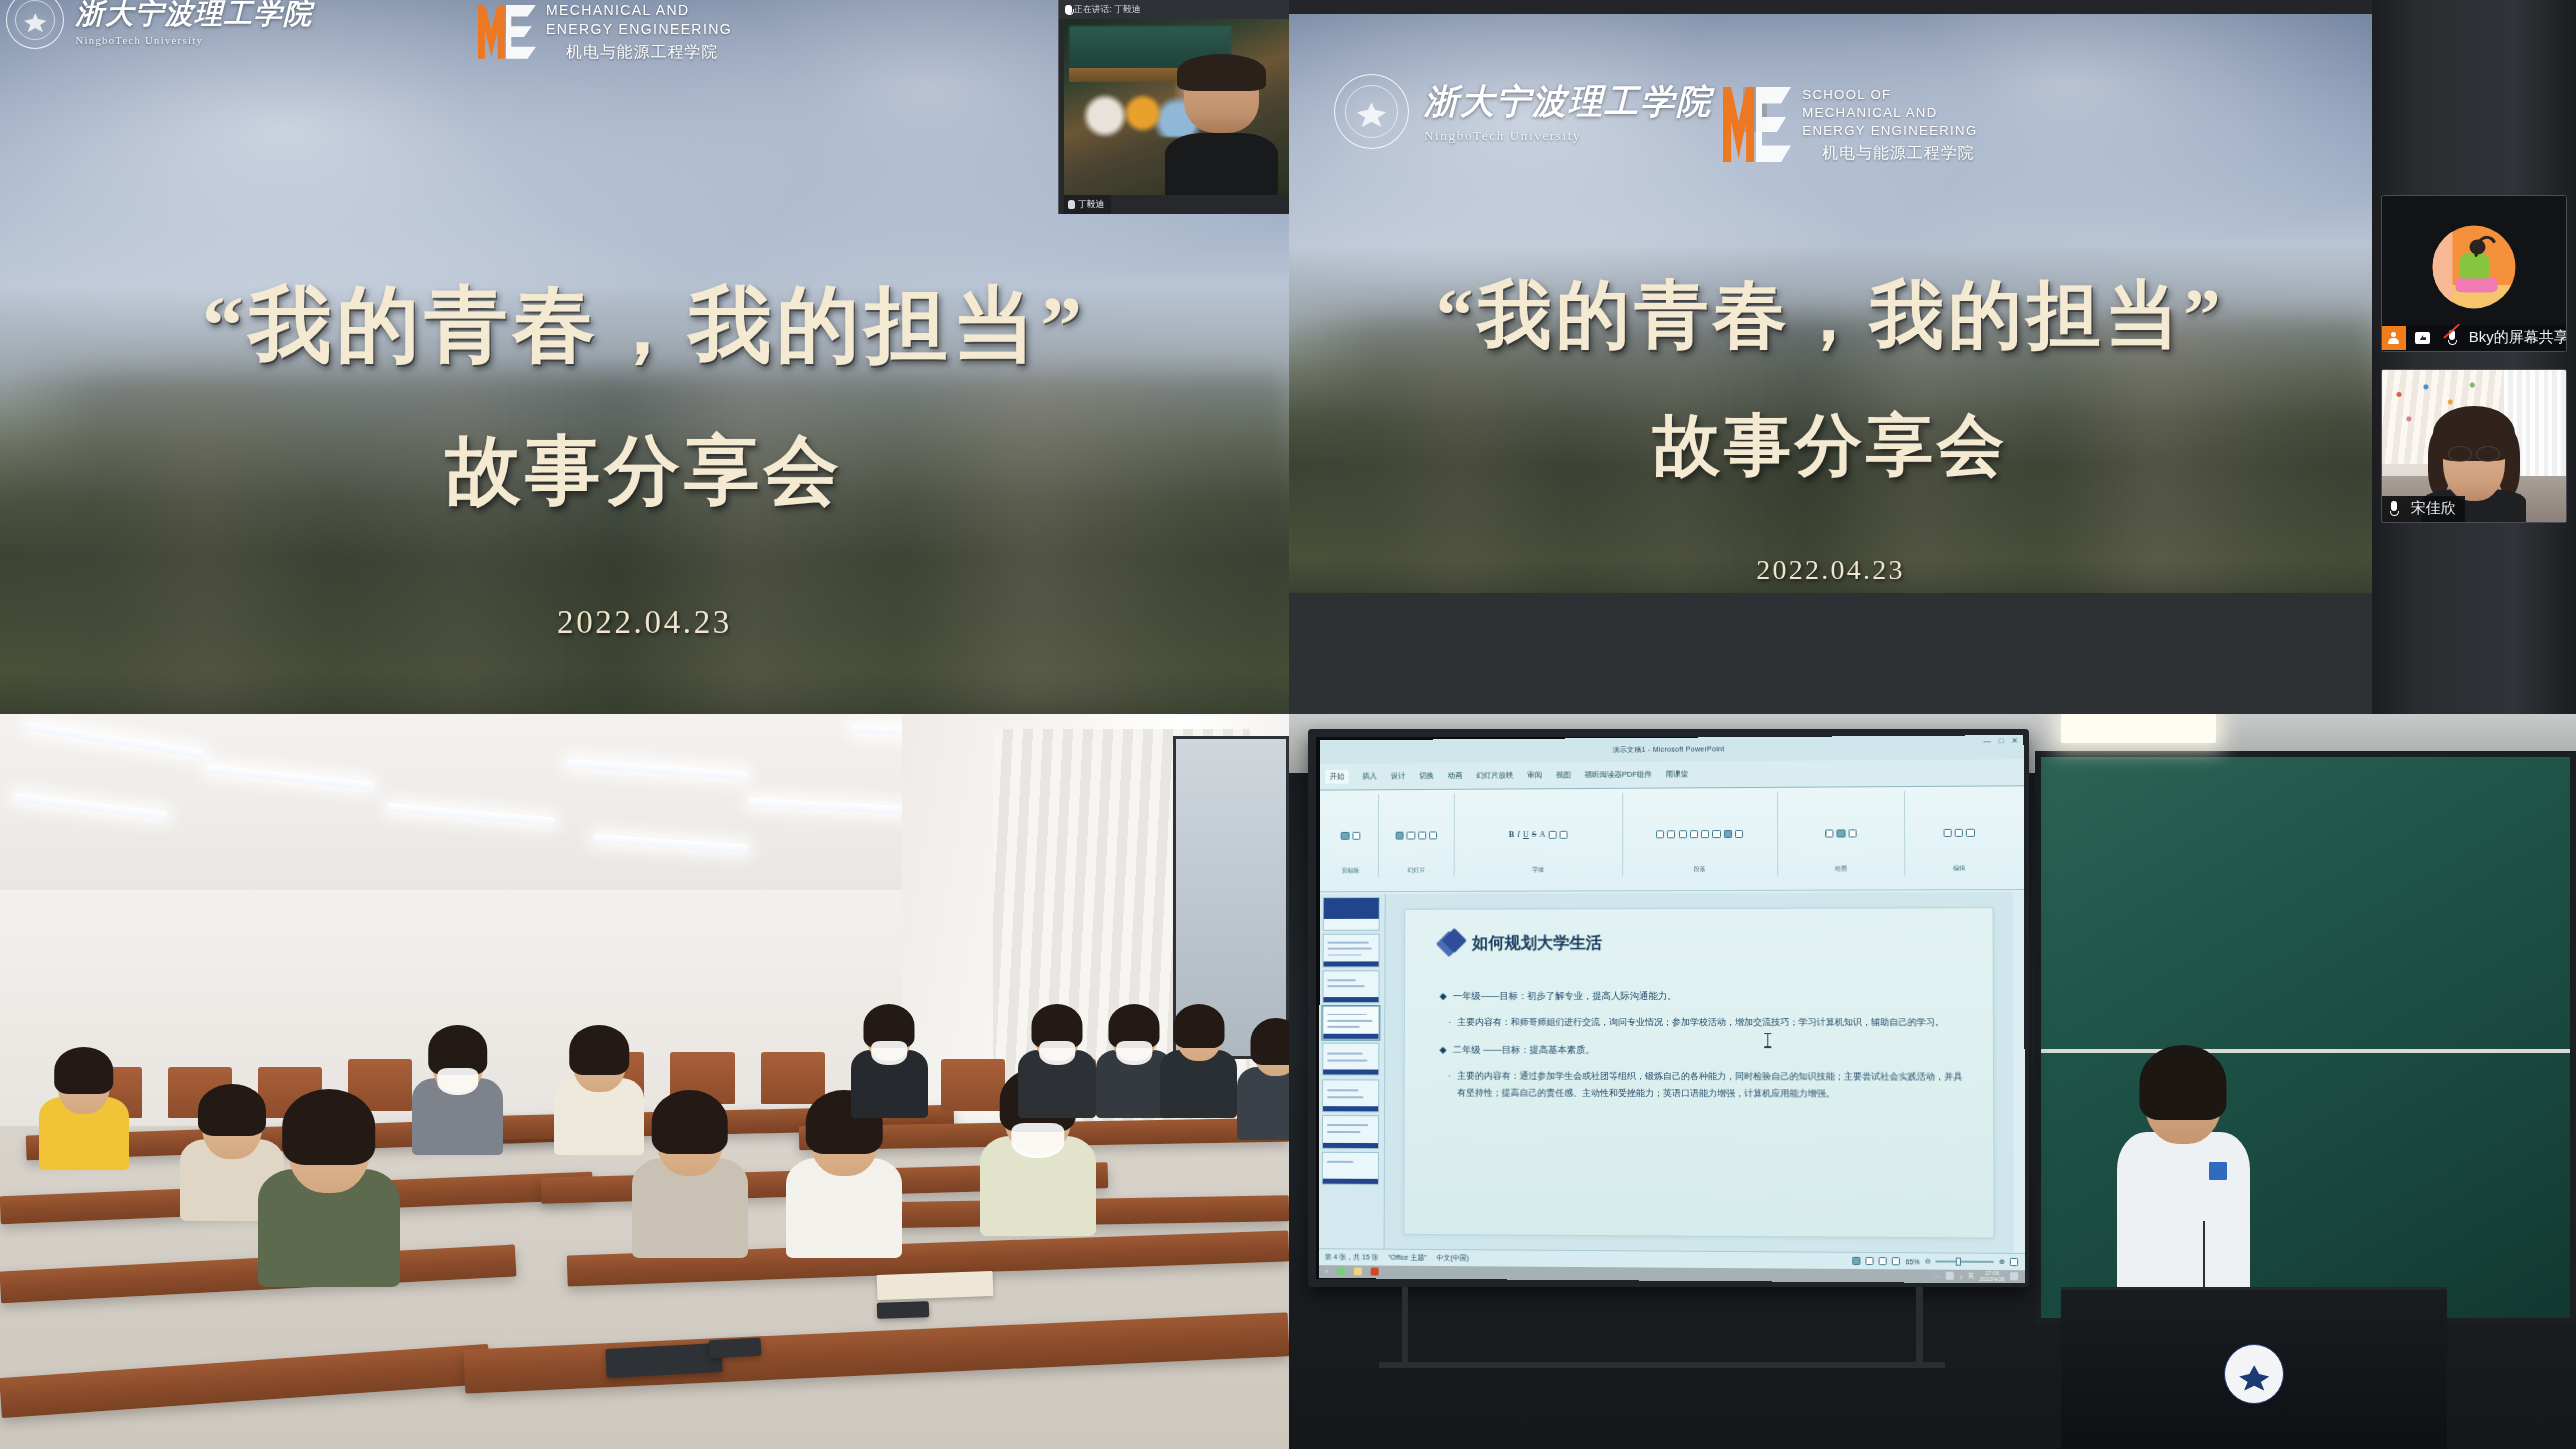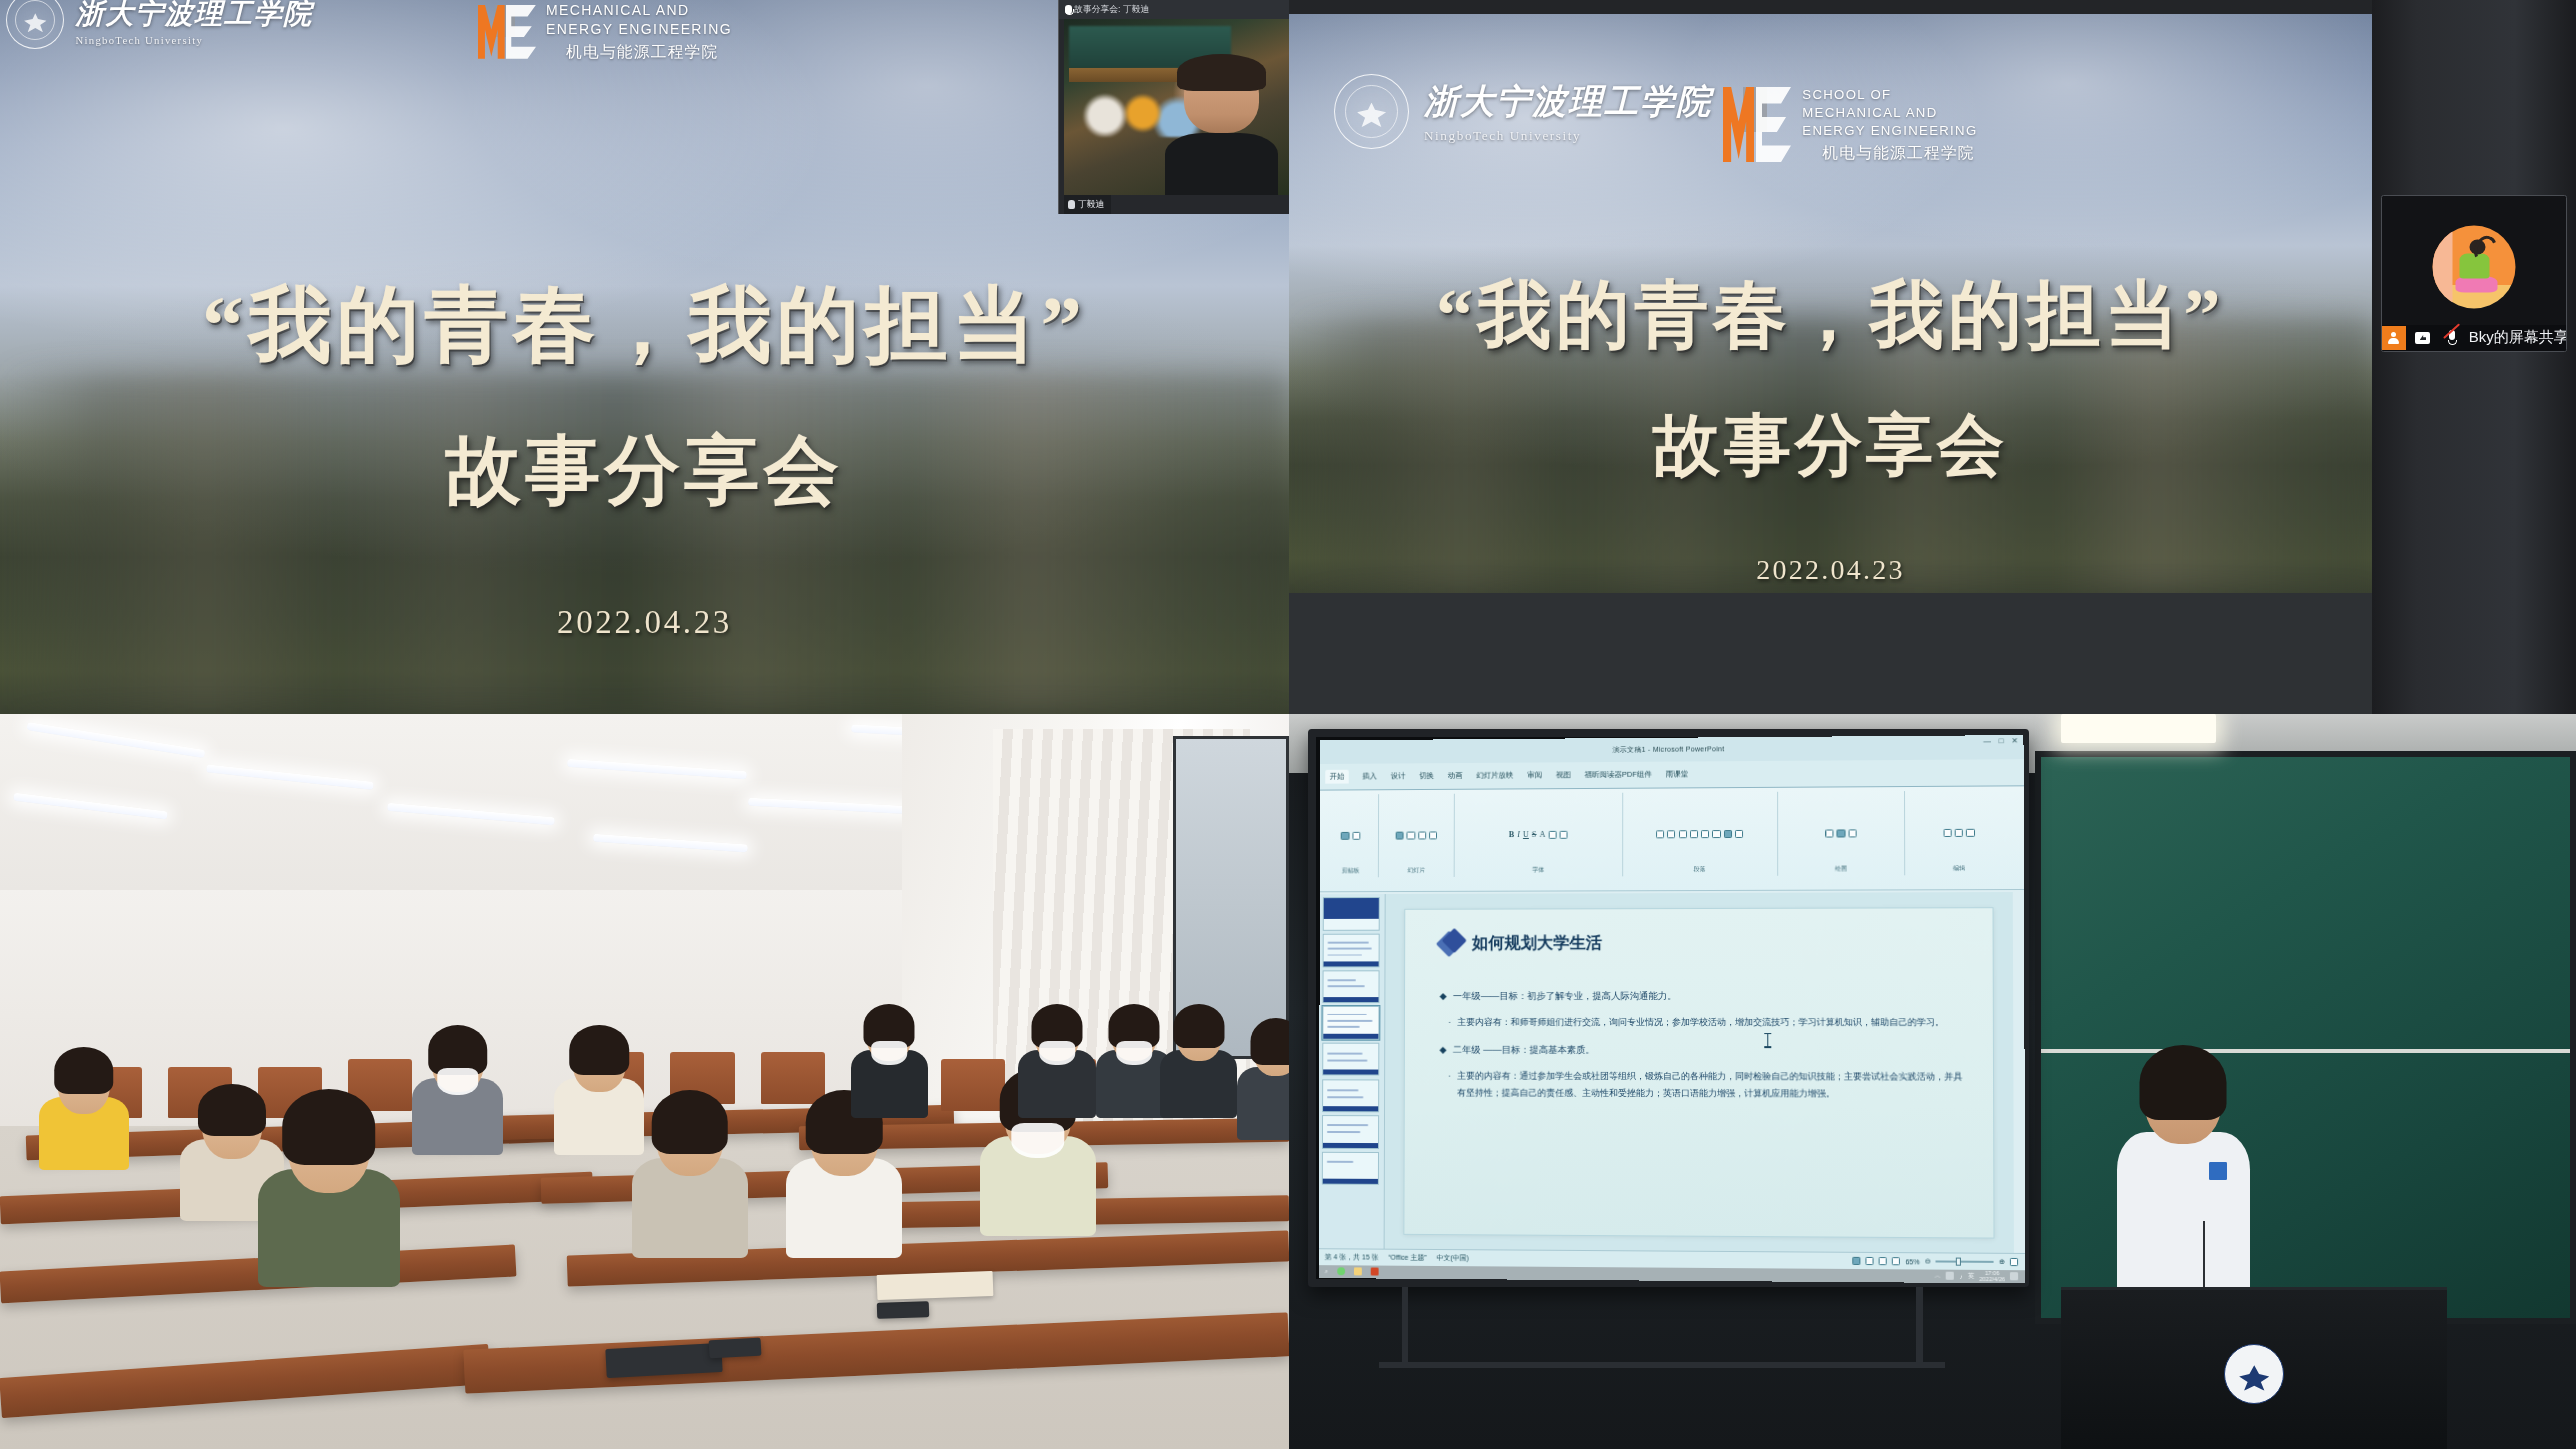--- a/index.html
+++ b/index.html
@@ -597,21 +597,21 @@
       <div class="slide-title" style="font-size:83px;">“我的青春，我的担当”</div>
       <div class="slide-sub" style="font-size:75px; margin-top:39px;">故事分享会</div>
       <div class="slide-date" style="font-size:33px; margin-top:82px;">2022.04.23</div>
     </div>
 
     <div class="pip">
       <div class="pip-speaking">
         <span class="ic-mic" style="width:6.3px;height:10px;position:relative;display:inline-block;">
           <span class="g" style="width:6.3px;height:10px;display:block;position:relative;"></span>
         </span>
-        <span>故事分享会: 丁毅迪</span>
+        <span>正在讲话: 丁毅迪</span>
       </div>
       <div class="pip-video">
         <span class="bunk"></span>
           <span class="shelf"></span>
           <span class="clutter"></span>
         <span class="person">
             <span class="body"></span>
             <span class="head"></span>
             <span class="hair"></span>
           </span>
@@ -678,20 +678,39 @@
           <span class="ic-box ic-screen">
               <span class="g"></span>
             </span>
           <span class="ic-box ic-mic muted">
               <span class="g"></span>
             </span>
           <span>Bky的屏幕共享</span>
         </div>
       </div>
 
+      <div class="tile" id="tile-cam">
+        <div class="cam-scene">
+          <span class="curtain"></span>
+            <span class="window"></span>
+            <span class="desk"></span>
+          <span class="g-hair2"></span>
+            <span class="g-hair3"></span>
+          <span class="g-body"></span>
+            <span class="g-head"></span>
+          <span class="g-hair"></span>
+            <span class="g-glass"></span>
+        </div>
+        <div class="tile-label">
+          <span class="ic-box ic-mic">
+              <span class="g"></span>
+            </span>
+          <span>宋佳欣</span>
+        </div>
+      </div>
 
     </div>
   </div>
 
   <div class="quad" id="q-bl">
     <div class="room">
       <span class="ceiling"></span>
       <span class="tube" style="left:2%;  top:3%;  width:14%; transform:rotate(9deg);"></span>
       <span class="tube" style="left:1%;  top:12%; width:12%; transform:rotate(7deg);"></span>
       <span class="tube" style="left:16%; top:8%;  width:13%; transform:rotate(6deg);"></span>

